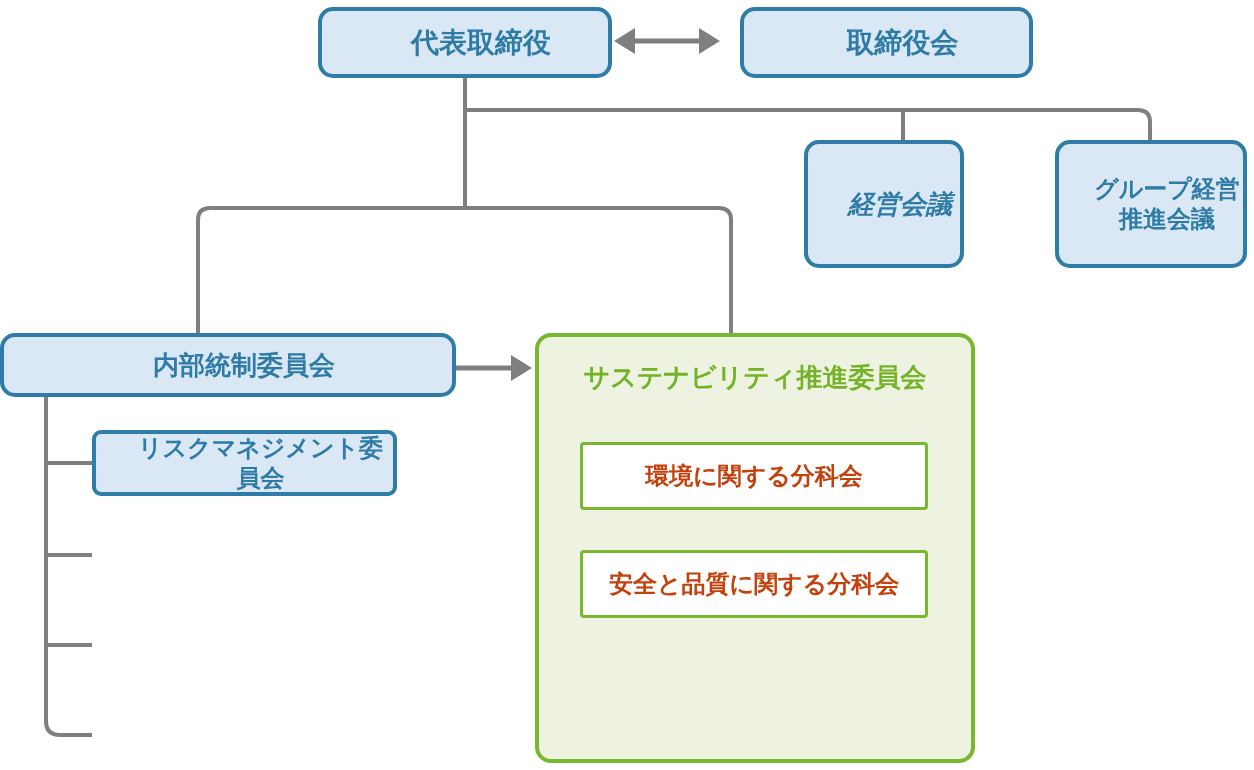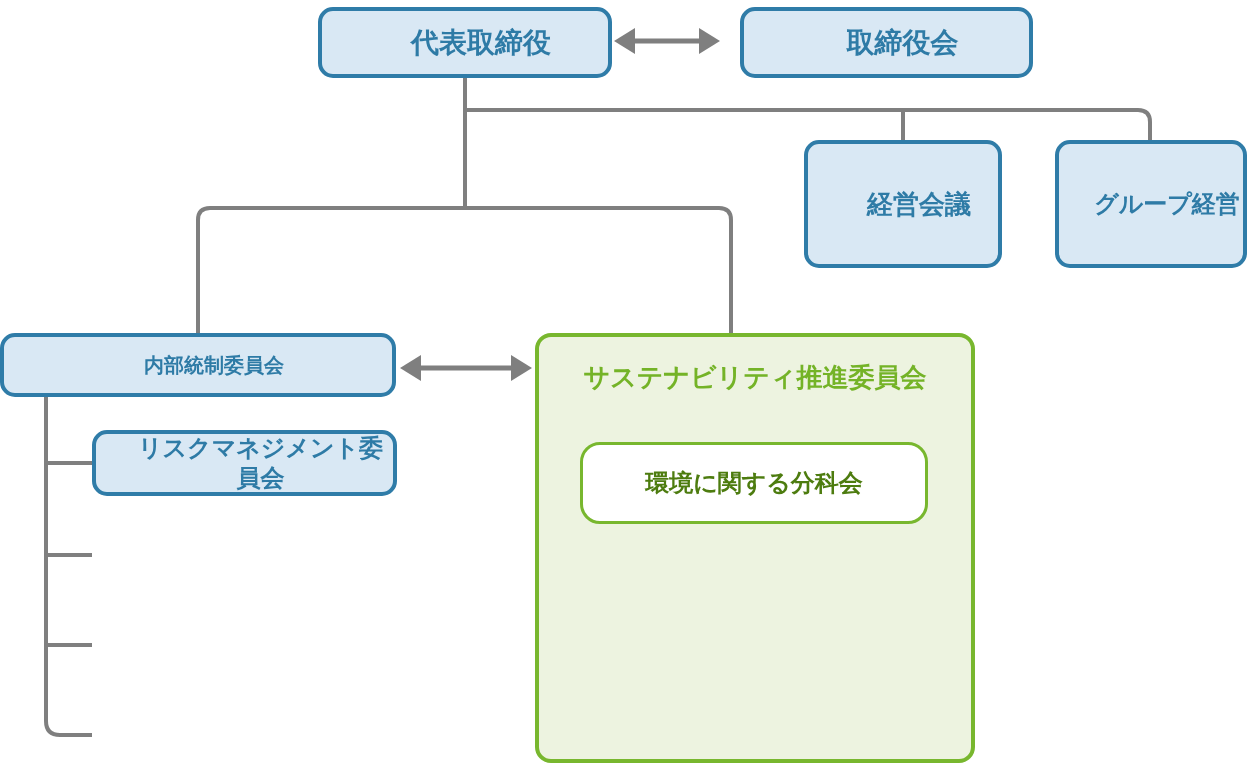--- a/index.html
+++ b/index.html
@@ -28,25 +28,25 @@
   }
   .blue {
     background: #d9e8f4;
     border: 4px solid #2f7ca8;
     border-radius: 15px;
     color: #2e7ba6;
     padding-left: 32px;
   }
   .box-daihyo    { left: 318px; top: 7px;   width: 294px; height: 71px;  font-size: 28px; }
   .box-torishima { left: 720px; top: 7px;   width: 293px; height: 71px;  font-size: 28px; margin-left: 20px; }
-  .box-keiei     { left: 804px; top: 140px; width: 198px; height: 128px; font-size: 26px; }
+  .box-keiei     { left: 804px; top: 140px; width: 160px; height: 128px; font-size: 26px; font-style: italic; }
   .box-group     { left: 1055px; top: 140px; width: 192px; height: 128px; font-size: 24px; }
-  .box-naibu     { left: 0px;   top: 333px; width: 396px; height: 64px;  font-size: 20px; }
+  .box-naibu     { left: 0px;   top: 333px; width: 456px; height: 64px;  font-size: 26px; }
   .sub-blue      { left: 92px;  width: 305px; height: 66px; font-size: 24px; }
-  .sub-blue-0 { top: 430px; }
+  .sub-blue-0 { top: 430px; border-radius: 9px; }
   .sub-blue-1 { top: 522px; }
   .sub-blue-2 { top: 612px; }
   .sub-blue-3 { top: 702px; }
   .green-container {
     position: absolute;
     box-sizing: border-box;
     left: 535px; top: 333px;
     width: 440px; height: 430px;
     background: #edf3e0;
     border: 4px solid #78b72e;
@@ -60,25 +60,25 @@
     align-items: center;
     justify-content: center;
     font-weight: bold;
     font-size: 26px;
     color: #74b327;
   }
   .white-sub {
     position: absolute;
     left: 41px;
     width: 348px;
-    height: 82px;
+    height: 68px;
     background: #ffffff;
     border: 3px solid #78b72e;
-    border-radius: 20px;
-    color: #4d7c0f;
+    border-radius: 4px;
+    color: #c2410c;
     font-size: 24px;
   }
   .white-sub-0 { top: 105px; }
   .white-sub-1 { top: 213px; }
   .white-sub-2 { top: 316px; }
   .two-line span { display: block; }
 </style>
 </head>
 <body>
 
@@ -115,20 +115,21 @@
     <span>取締役会</span>
   </div>
 
   <div class="box blue box-keiei">
     <span>経営会議</span>
   </div>
 
   <div class="box blue box-group two-line">
     <div>
       <span>グループ経営</span>
+      <span>推進会議</span>
     </div>
   </div>
 
   <div class="box blue box-naibu">
     <span>内部統制委員会</span>
   </div>
 
   <div class="box blue sub-blue sub-blue-0">
     <span>リスクマネジメント委員会</span>
   </div>
@@ -136,15 +137,18 @@
 
 
 
   <div class="green-container">
     <div class="green-title">
       <span>サステナビリティ推進委員会</span>
     </div>
     <div class="box white-sub white-sub-0">
       <span>環境に関する分科会</span>
     </div>
+    <div class="box white-sub white-sub-1">
+      <span>安全と品質に関する分科会</span>
+    </div>
   </div>
 
 </div>
 
 </body></html>

